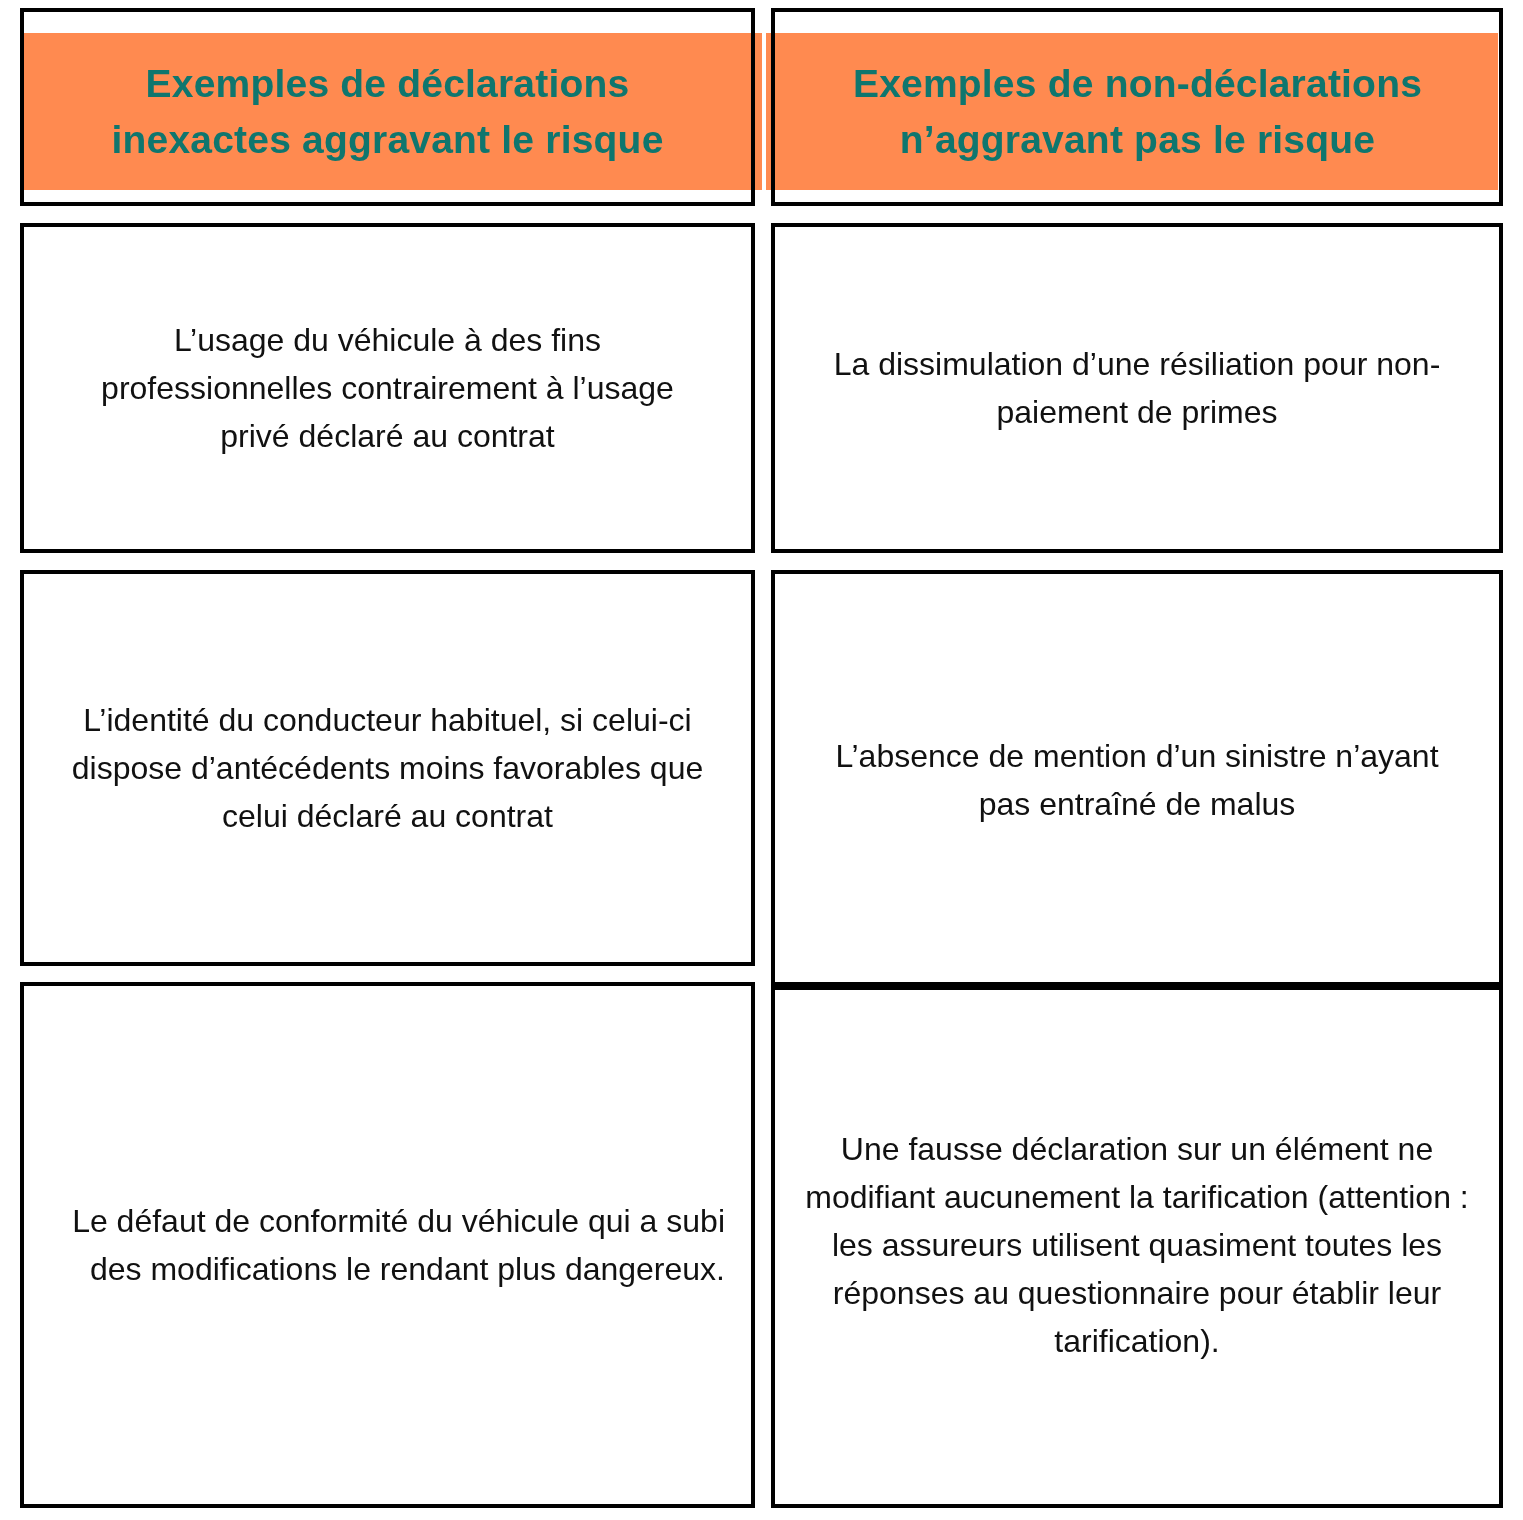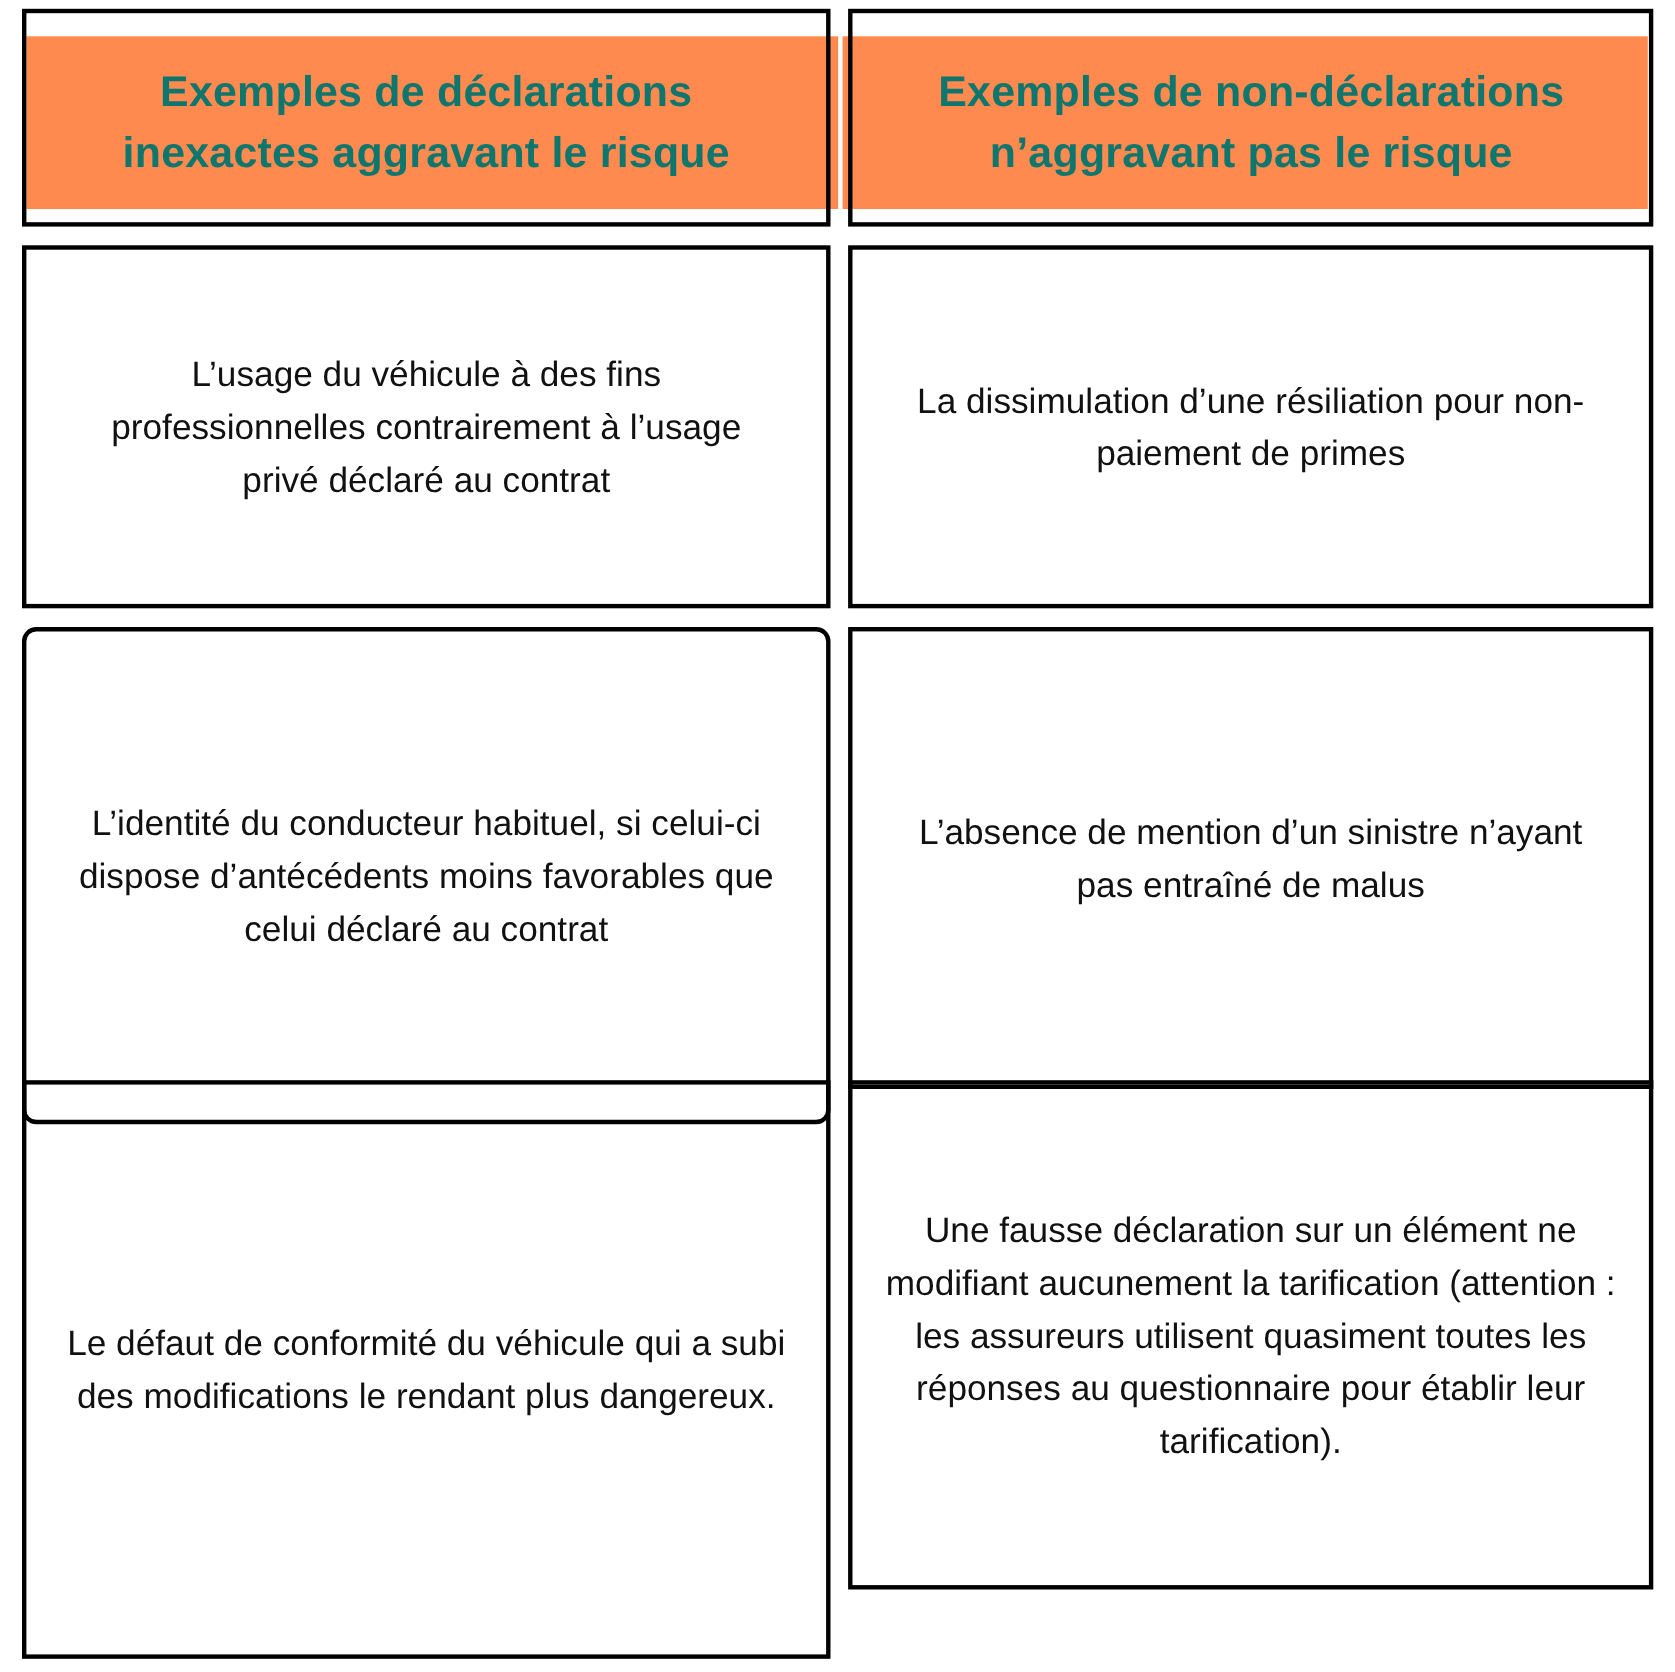--- a/index.html
+++ b/index.html
@@ -26,25 +26,25 @@
 <div class="head-text" style="left:60px; top:33px; width:655px; height:157px;">Exemples de déclarations inexactes aggravant le risque</div>
 <div class="head-text" style="left:815px; top:33px; width:645px; height:157px;">Exemples de non-déclarations n’aggravant pas le risque</div>
 
 <div class="box cell" style="left:20px; top:223px; width:735px; height:330px; padding:0 40px;">
   <span>L’usage du véhicule à des fins professionnelles contrairement à l’usage privé déclaré au contrat</span>
 </div>
 <div class="box cell" style="left:771px; top:223px; width:732px; height:330px; padding:12px 40px;">
   <span>La dissimulation d’une résiliation pour non-paiement de primes</span>
 </div>
 
-<div class="box cell" style="left:20px; top:570px; width:735px; height:452px;border-radius:13px;">
+<div class="box cell" style="left:20px; top:570px; width:735px; height:396px;">
   <span>L’identité du conducteur habituel, si celui-ci dispose d’antécédents moins favorables que celui déclaré au contrat</span>
 </div>
 <div class="box cell" style="left:771px; top:570px; width:732px; height:420px; padding:0 60px;">
   <span>L’absence de mention d’un sinistre n’ayant pas entraîné de malus</span>
 </div>
 
-<div class="box cell" style="left:20px; top:982px; width:735px; height:526px; padding:0 26px;">
+<div class="box cell" style="left:20px; top:982px; width:735px; height:526px; padding:0 26px;text-align:right;">
   <span>Le défaut de conformité du véhicule qui a subi des modifications le rendant plus dangereux.</span>
 </div>
-<div class="box cell" style="left:771px; top:982px; width:732px; height:463px; padding:0 24px;">
+<div class="box cell" style="left:771px; top:982px; width:732px; height:526px; padding:0 24px;">
   <span>Une fausse déclaration sur un élément ne modifiant aucunement la tarification (attention : les assureurs utilisent quasiment toutes les réponses au questionnaire pour établir leur tarification).</span>
 </div>
 
 </body></html>

